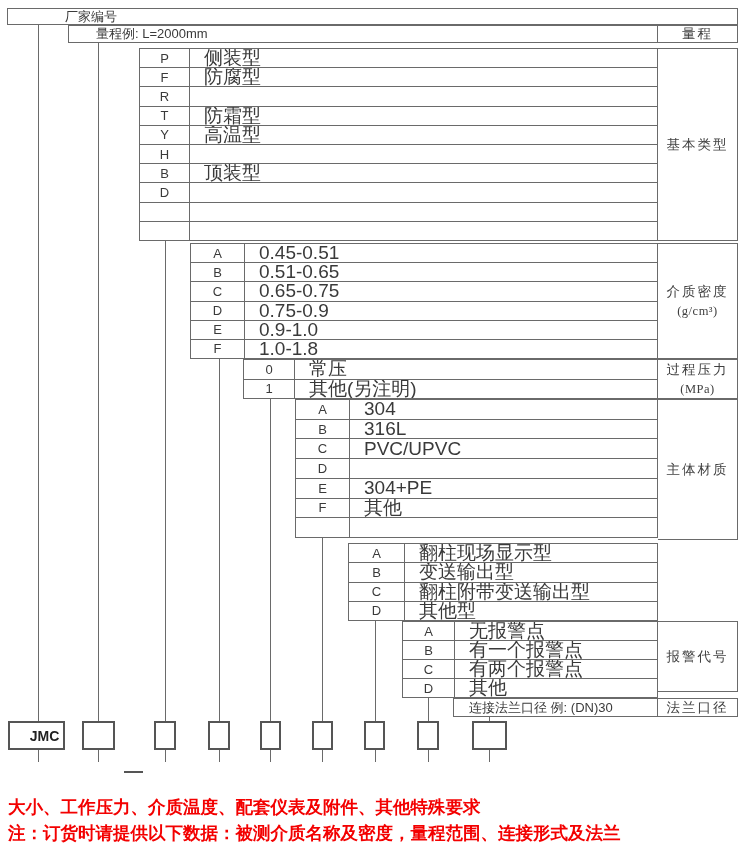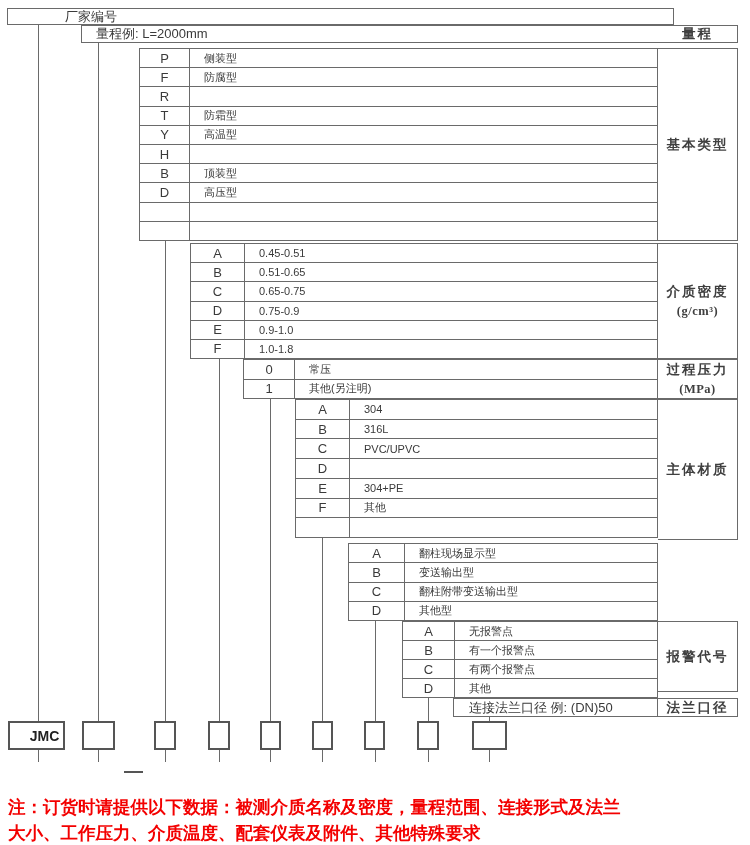--- a/index.html
+++ b/index.html
@@ -22,27 +22,27 @@
   .table{
     position:absolute;box-sizing:border-box;border:1px solid var(--border);
     display:flex;flex-direction:column;background:#fff;
   }
   .trow{flex:1;display:flex;border-top:1px solid var(--border);min-height:0;}
   .trow:first-child{border-top:none;}
   .tcode{
     width:var(--cw,50px);flex:none;border-right:1px solid var(--border);
     display:flex;align-items:center;justify-content:center;font-size:13px;
   }
-  .tdesc{flex:1;display:flex;align-items:center;padding-left:14px;font-size:11px;white-space:nowrap;overflow:hidden;}
+  .tdesc{flex:1;display:flex;align-items:center;padding-left:14px;font-size:19px;white-space:nowrap;overflow:hidden;}
   
   .lbl{
     position:absolute;left:658px;width:80px;box-sizing:border-box;
     border:1px solid var(--border);border-left:none;background:#fff;
     display:flex;flex-direction:column;align-items:center;justify-content:center;
-    font-family:"Liberation Serif","DejaVu Serif",serif;font-size:13.5px;font-weight:700;
+    font-family:"Liberation Serif","DejaVu Serif",serif;font-size:13.5px;font-weight:400;
     letter-spacing:2px;color:#3f3f3f;line-height:1.45;text-align:center;
   }
   .lbl .sub{letter-spacing:0.5px;font-size:12.5px;}
   
   .srow{
     position:absolute;box-sizing:border-box;border:1px solid var(--border);
     display:flex;align-items:center;padding-left:15px;font-size:13px;background:#fff;white-space:nowrap;
   }
   
   .vline{position:absolute;width:1px;background:var(--border);}
@@ -59,23 +59,23 @@
     position:absolute;left:8px;top:794px;width:742px;
     color:var(--note);font-size:17.5px;font-weight:bold;line-height:26px;
     font-family:"Liberation Sans","DejaVu Sans",sans-serif;
   }
 </style>
 </head>
 <body>
 
 <div id="canvas">
 
-  <div class="hbox" style="left:7px;top:8px;width:667px;height:17px;padding-left:57px;">厂家编号</div>
-
-  <div class="hbox" style="left:68px;top:25px;width:590px;height:18px;padding-left:14px;margin-left:13px;">量程例: L=2000mm</div>
+  <div class="hbox" style="left:7px;top:8px;width:731px;height:17px;padding-left:57px;">厂家编号</div>
+
+  <div class="hbox" style="left:68px;top:25px;width:590px;height:18px;padding-left:27px;">量程例: L=2000mm</div>
   <div class="lbl" style="top:25px;height:18px;">量程</div>
 
   <div class="table" style="left:139px;top:48px;width:519px;height:193px;--cw:49px;">
       <div class="trow">
         <div class="tcode">P</div>
         <div class="tdesc">侧装型</div>
       </div>
       <div class="trow">
         <div class="tcode">F</div>
         <div class="tdesc">防腐型</div>
@@ -93,21 +93,20 @@
       </div>
       <div class="trow">
         <div class="tcode">H</div>
       </div>
       <div class="trow">
         <div class="tcode">B</div>
         <div class="tdesc">顶装型</div>
       </div>
       <div class="trow">
         <div class="tcode">D</div>
-        <div class="tdesc">高压型</div>
       </div>
       <div class="trow">
         <div class="tcode"></div>
         <div class="tdesc"></div>
       </div>
       <div class="trow">
         <div class="tcode"></div>
         <div class="tdesc"></div>
       </div>
     </div>
@@ -222,21 +221,21 @@
         <div class="tcode">C</div>
         <div class="tdesc">有两个报警点</div>
       </div>
       <div class="trow">
         <div class="tcode">D</div>
         <div class="tdesc">其他</div>
       </div>
     </div>
   <div class="lbl" style="top:621px;height:71px;">报警代号</div>
 
-  <div class="srow" style="left:453px;top:698px;width:205px;height:19px;">连接法兰口径 例: (DN)50</div>
+  <div class="srow" style="left:453px;top:698px;width:205px;height:19px;">连接法兰口径 例: (DN)30</div>
   <div class="lbl" style="top:698px;height:19px;">法兰口径</div>
 
   <div class="vline" style="left:38px;top:25px;height:737px;"></div>
   <div class="vline" style="left:98px;top:43px;height:719px;"></div>
   <div class="vline" style="left:165px;top:241px;height:521px;"></div>
   <div class="vline" style="left:219px;top:359px;height:403px;"></div>
   <div class="vline" style="left:270px;top:399px;height:363px;"></div>
   <div class="vline" style="left:322px;top:538px;height:224px;"></div>
   <div class="vline" style="left:375px;top:621px;height:141px;"></div>
   <div class="vline" style="left:428px;top:698px;height:64px;"></div>
@@ -247,17 +246,17 @@
   <div class="mdash" style="left:124px;top:771px;width:19px;height:2px;"></div>
   <div class="mbox" style="left:154px;width:22px;"></div>
   <div class="mbox" style="left:208px;width:22px;"></div>
   <div class="mbox" style="left:260px;width:21px;"></div>
   <div class="mbox" style="left:312px;width:21px;"></div>
   <div class="mbox" style="left:364px;width:21px;"></div>
   <div class="mbox" style="left:417px;width:22px;"></div>
   <div class="mbox" style="left:472px;width:35px;"></div>
 
   <div id="note">
+    <div>大小、工作压力、介质温度、配套仪表及附件、其他特殊要求</div>
     <div>注：订货时请提供以下数据：被测介质名称及密度，量程范围、连接形式及法兰</div>
-    <div>大小、工作压力、介质温度、配套仪表及附件、其他特殊要求</div>
   </div>
 
 </div>
 
 </body></html>

